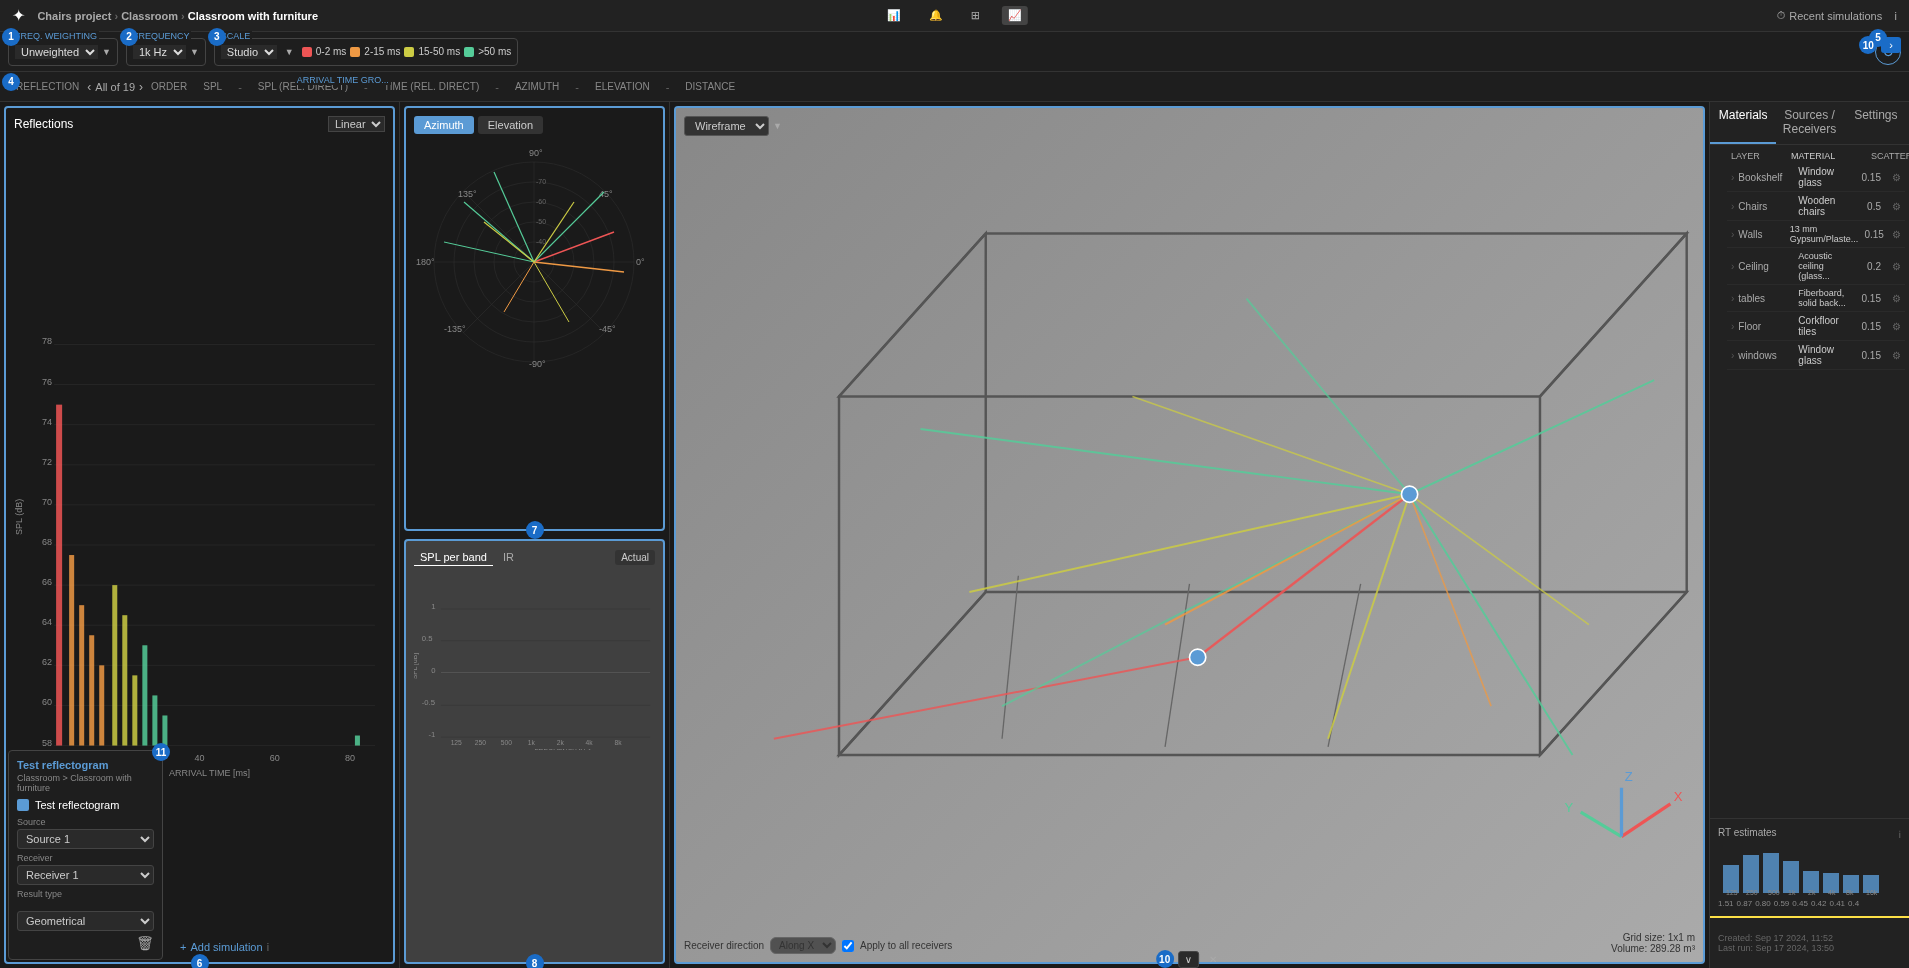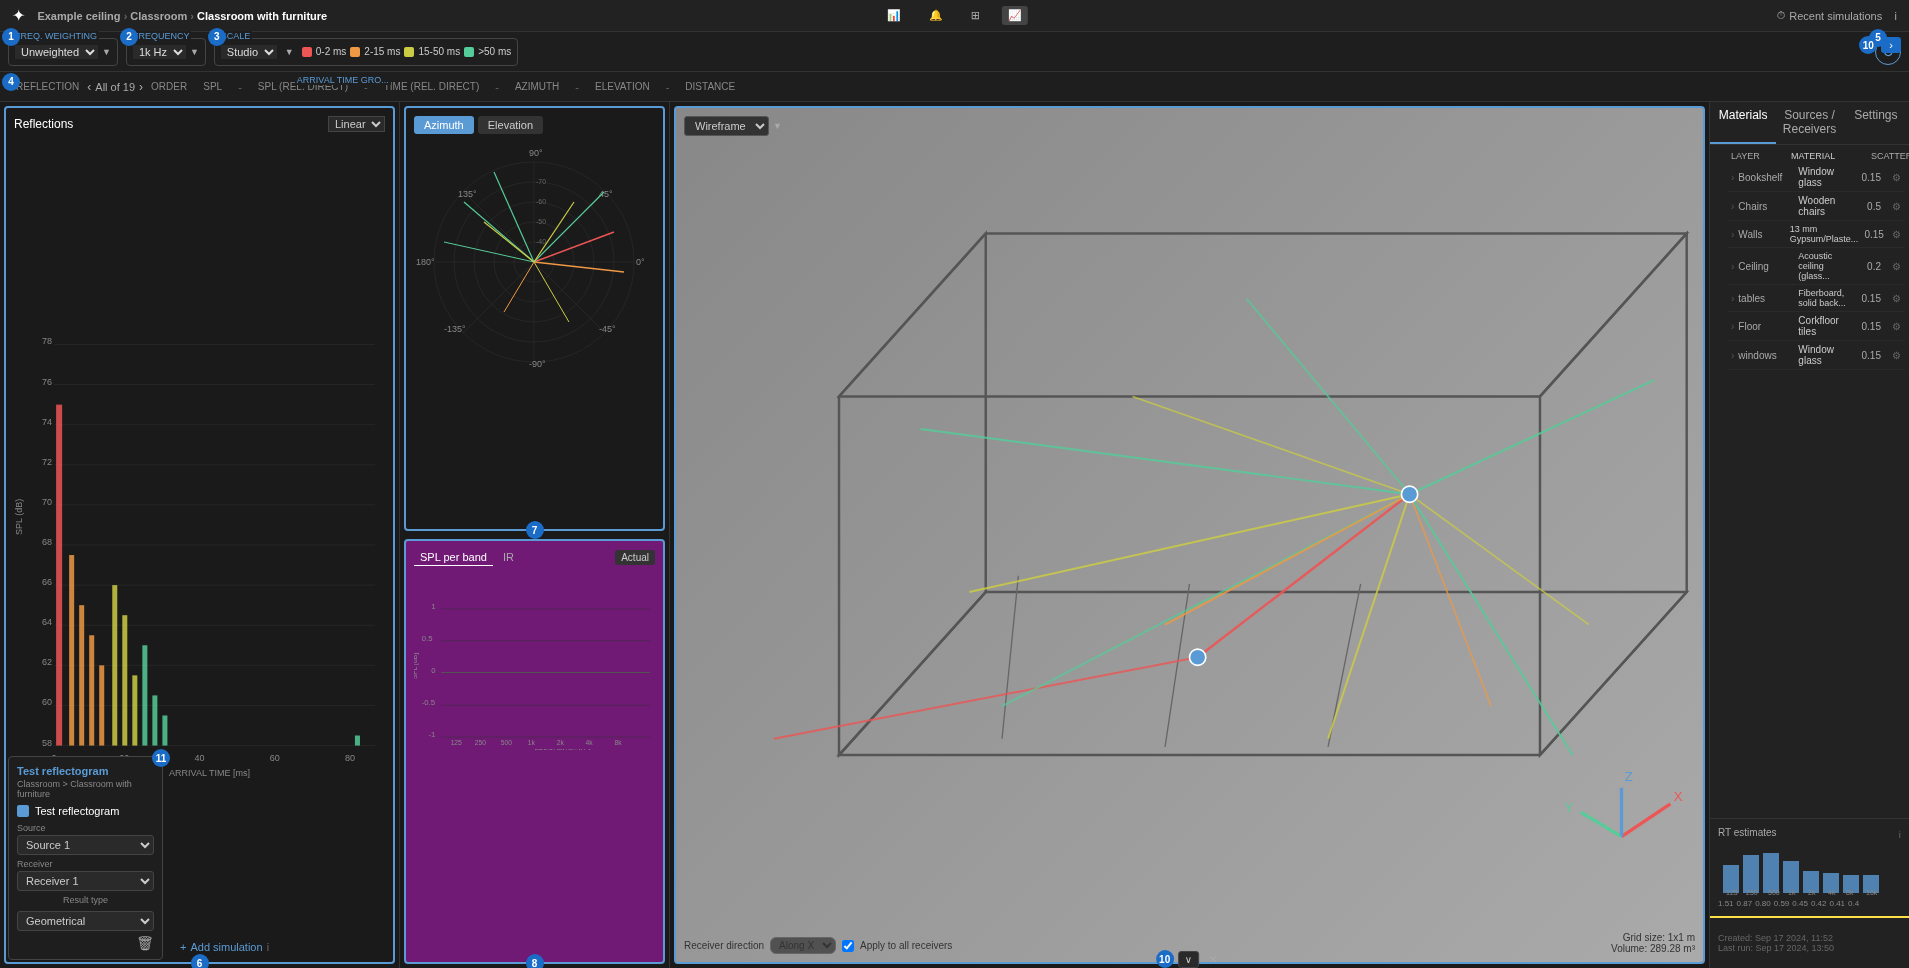--- a/index.html
+++ b/index.html
@@ -33,21 +33,21 @@
     
     .main-layout { display: flex; height: calc(968px - 32px - 40px - 30px); }
 
     
     .left-panel { width: 400px; display: flex; flex-direction: column; border-right: 1px solid #333; }
     .reflectogram { flex: 1; background: #1a1a1a; border: 2px solid #5b9bd5; border-radius: 4px; margin: 4px; padding: 8px; position: relative; }
 
     
     .center-panels { width: 270px; display: flex; flex-direction: column; border-right: 1px solid #333; }
     .polar-panel { background: #1a1a1a; border: 2px solid #5b9bd5; border-radius: 4px; margin: 4px; padding: 8px; flex: 1; }
-    .spl-panel { background: #701a75; border: 2px solid #5b9bd5; border-radius: 4px; margin: 4px; padding: 8px; flex: 1; }
+    .spl-panel { background: #404040; border: 2px solid #5b9bd5; border-radius: 4px; margin: 4px; padding: 8px; flex: 1; }
 
     
     .view-3d { flex: 1; background: #888; border: 2px solid #5b9bd5; border-radius: 4px; margin: 4px; position: relative; overflow: hidden; }
     .view-3d-header { position: absolute; top: 8px; left: 8px; display: flex; align-items: center; gap: 4px; }
     .view-mode-select { background: #333; border: 1px solid #555; color: #ccc; font-size: 11px; padding: 2px 6px; border-radius: 3px; }
     .receiver-dir { position: absolute; bottom: 8px; left: 8px; display: flex; align-items: center; gap: 6px; color: #333; font-size: 10px; }
     .grid-info { position: absolute; bottom: 8px; right: 8px; color: #333; font-size: 10px; text-align: right; }
 
     
     .right-panel { width: 200px; background: #222; border-left: 1px solid #333; display: flex; flex-direction: column; }
@@ -87,21 +87,21 @@
     .refresh-btn { background: none; border: 1px solid #5b9bd5; color: #5b9bd5; width: 26px; height: 26px; border-radius: 50%; cursor: pointer; font-size: 14px; display: flex; align-items: center; justify-content: center; }
 
     .expand-btn { background: #1a6cc7; border: none; color: #fff; padding: 2px 8px; border-radius: 3px; cursor: pointer; font-size: 11px; }
   </style>
 </head>
 <body>
 
 <div class="top-nav">
   <span class="logo">✦</span>
   <span class="breadcrumb">
-    <span style="color:#aaa;cursor:pointer">Example ceiling</span>
+    <span style="color:#aaa;cursor:pointer">Chairs project</span>
     <span style="color:#666"> › </span>
     <span style="color:#aaa;cursor:pointer">Classroom</span>
     <span style="color:#666"> › </span>
     <span style="color:#fff;font-weight:bold">Classroom with furniture</span>
   </span>
 
   <div class="center-icons">
     <span class="icon-btn">📊</span>
     <span class="icon-btn">🔔</span>
     <span class="icon-btn">⊞</span>
@@ -560,21 +560,21 @@
   </div>
 
   <div style="margin-bottom:4px;">
     <div style="color:#888;font-size:9px;margin-bottom:2px;">Receiver</div>
     <select class="sim-select">
       <option>Receiver 1</option>
     </select>
   </div>
 
   <div style="margin-bottom:4px;">
-    <div style="color:#888;font-size:9px;margin-bottom:6px;text-align:center;">Result type</div>
+    <div style="color:#888;font-size:9px;margin-bottom:12px;">Result type</div>
     <select class="sim-select">
       <option>Geometrical</option>
     </select>
   </div>
 
   <div style="display:flex;justify-content:flex-end;margin-top:4px;">
     <button style="background:none;border:none;color:#aaa;cursor:pointer;font-size:14px;">🗑</button>
   </div>
 
   <div class="badge" style="position:absolute;top:-8px;right:-8px;">11</div>

